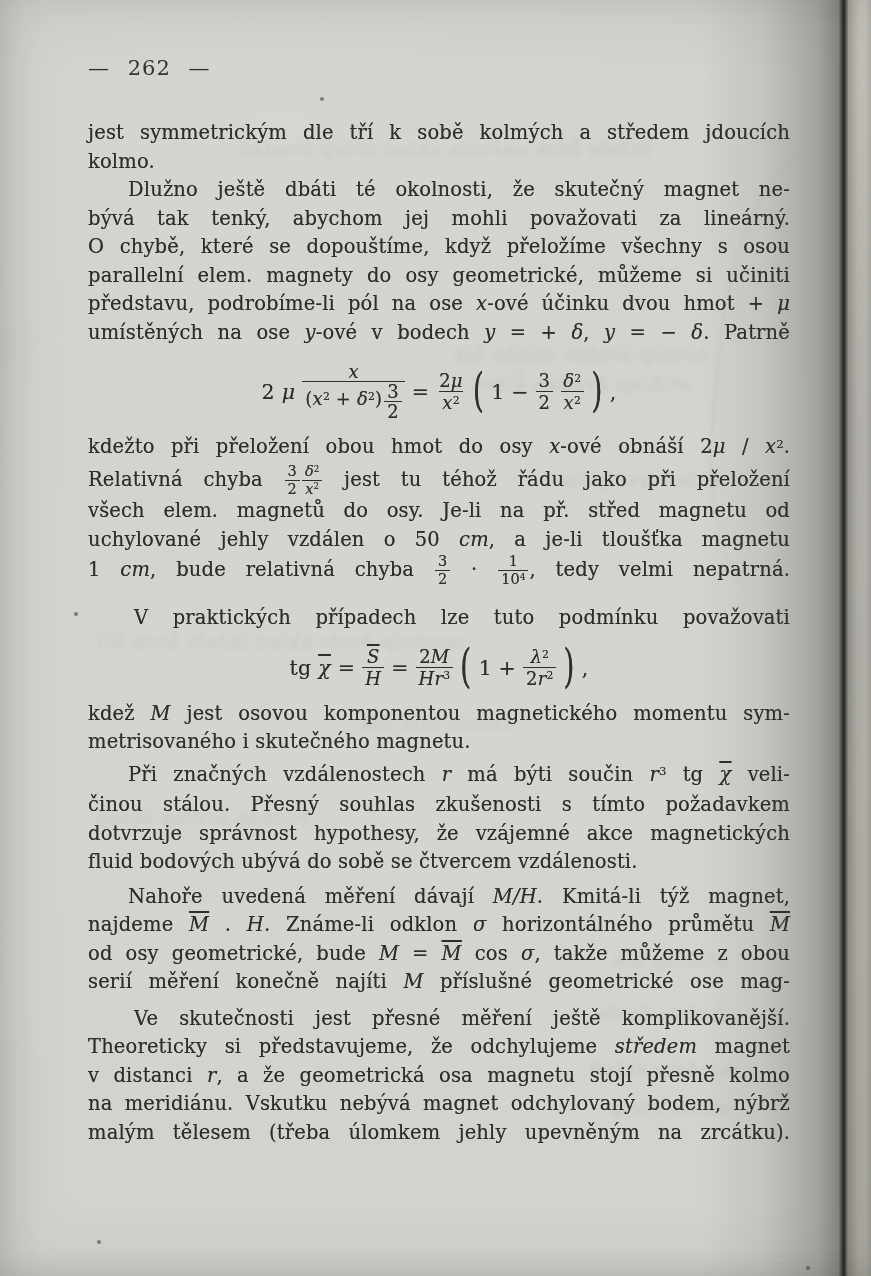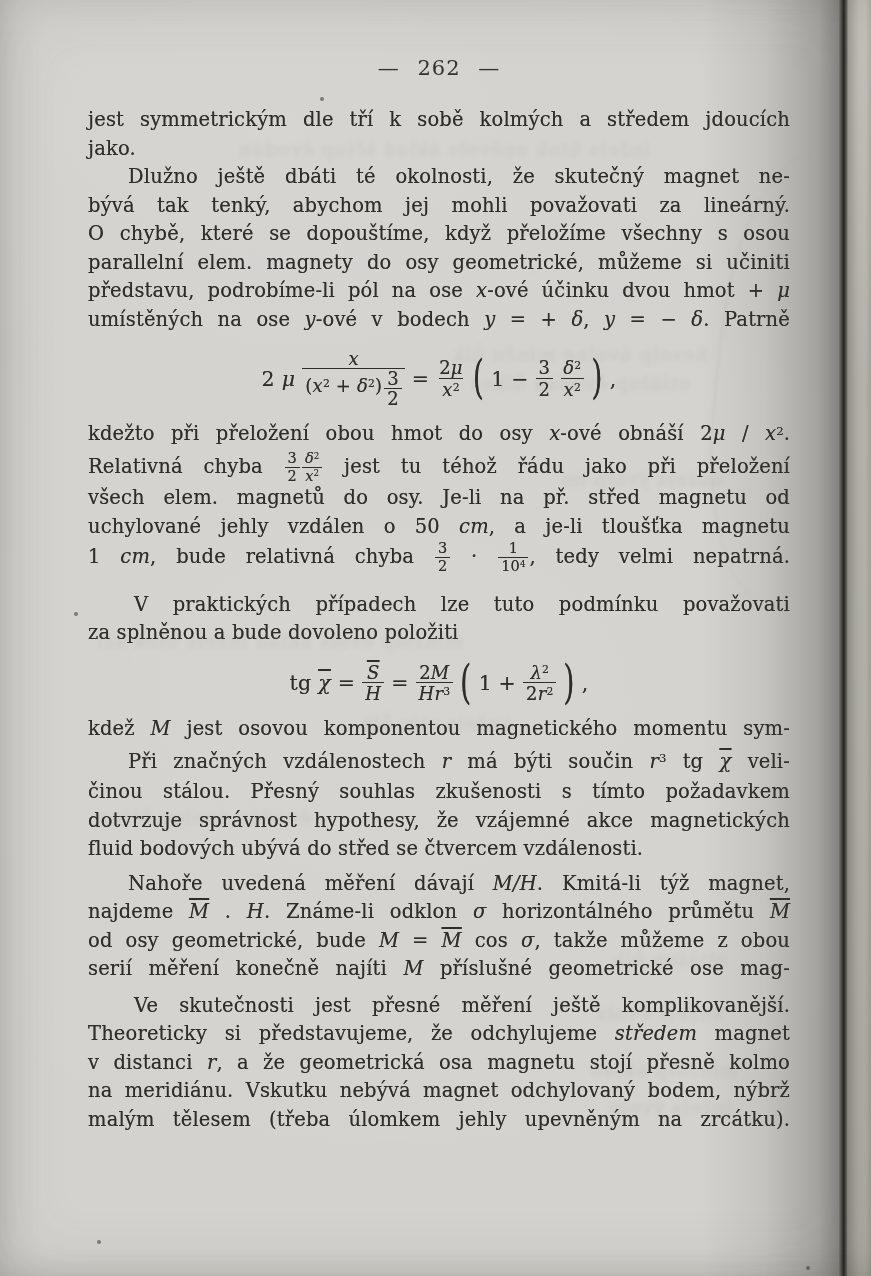--- a/index.html
+++ b/index.html
@@ -25,21 +25,21 @@
     background:linear-gradient(to right,#7d7c75,#3a3933 38%,#24231f 55%,#5f5e58 82%,#93918b);}
   .next-page{position:absolute;top:0;left:848px;width:23px;height:100%;
     background:linear-gradient(to bottom, #e7e6e2, #d6d5d1 30%, #cfcec9 70%, #c6c5c0),
                linear-gradient(to right,#b2b1ac,#dad9d5 45%,#e2e1dd 75%,#cfceca);
     background-blend-mode:multiply;}
   .crease{position:absolute;left:716px;top:150px;width:170px;height:460px;
     border-left:2px solid rgba(50,48,44,.06);border-radius:48%/42%;
     transform:rotate(6deg);filter:blur(1.6px);pointer-events:none;}
 
   .content{position:absolute;left:88px;top:56px;width:702px;}
-  .pagenum{text-align:center;font-size:21px;word-spacing:10px;letter-spacing:1px;margin-bottom:26px;color:#33322d;}
+  .pagenum{font-size:21px;word-spacing:10px;letter-spacing:1px;margin-bottom:39px;color:#33322d;}
 
   .line{
     font-size:19.5px;line-height:28.5px;white-space:nowrap;
     letter-spacing:.15px;
     text-shadow:0 0 .4px rgba(46,45,40,.6);
   }
   .just{text-align:justify;text-align-last:justify;}
   .it{font-style:italic;}
   .bar{text-decoration:overline;text-decoration-thickness:1.5px;}
   sup{font-size:.60em;vertical-align:baseline;position:relative;top:-.48em;letter-spacing:0;}
@@ -65,21 +65,21 @@
 </style>
 </head>
 <body>
 
 <div class="page">
   <div class="crease"></div>
   <div class="content">
     <div class="pagenum">— 262 —</div>
     <div>
         <div class="line just">jest symmetrickým dle tří k sobě kolmých a středem jdoucích</div>
-        <div class="line">jako.</div>
+        <div class="line">kolmo.</div>
         <div class="line just" style="text-indent: 40px;">Dlužno ještě dbáti té okolnosti, že skutečný magnet ne-</div>
         <div class="line just">bývá tak tenký, abychom jej mohli považovati za lineárný.</div>
         <div class="line just">O chybě, které se dopouštíme, když přeložíme všechny s osou</div>
         <div class="line just">parallelní elem. magnety do osy geometrické, můžeme si učiniti</div>
         <div class="line just">představu, podrobíme-li pól na ose <span class="it">x</span>-ové účinku dvou hmot + <span class="it">μ</span></div>
         <div class="line just">umístěných na ose <span class="it">y</span>-ové v bodech <span class="it">y</span> = + <span class="it">δ</span>, <span class="it">y</span> = − <span class="it">δ</span>.  Patrně</div>
         <div class="formula">2<span class="it">μ</span><span class="frac">
             <span class="n"><span class="it">x</span></span>
             <span class="d">(<span class="it">x</span><sup>2</sup> + <span class="it">δ</span><sup>2</sup>)<span class="frac sm">
                 <span class="n">3</span>
@@ -106,36 +106,36 @@
         <div class="line just">všech elem. magnetů do osy. Je-li na př. střed magnetu od</div>
         <div class="line just">uchylované jehly vzdálen o 50 <span class="it">cm</span>, a je-li tloušťka magnetu</div>
         <div class="line just">1 <span class="it">cm</span>, bude relativná chyba <span class="frac">
             <span class="n">3</span>
             <span class="d">2</span>
           </span> · <span class="frac">
             <span class="n">1</span>
             <span class="d">10<sup>4</sup></span>
           </span>, tedy velmi nepatrná.</div>
         <div class="line just" style="text-indent: 46px; margin-top: 16px;">V praktických případech lze tuto podmínku považovati</div>
-        <div class="line">za splněnou a bude dovoleno položiti</div>
         <div class="formula">tg <span class="it bar">χ</span>=<span class="frac">
             <span class="n"><span class="it bar">S</span></span>
             <span class="d"><span class="it">H</span></span>
           </span>=<span class="frac">
             <span class="n">2<span class="it">M</span></span>
             <span class="d"><span class="it">H</span><span class="it">r</span><sup>3</sup></span>
           </span><span class="big">(</span>1 + <span class="frac">
             <span class="n"><span class="it">λ</span><sup>2</sup></span>
             <span class="d">2<span class="it">r</span><sup>2</sup></span>
           </span><span class="big">)</span>,</div>
         <div class="line just">kdež <span class="it">M</span> jest osovou komponentou magnetického momentu sym-</div>
+        <div class="line">metrisovaného i skutečného magnetu.</div>
         <div class="line just" style="text-indent: 40px; margin-top: 4px;">Při značných vzdálenostech <span class="it">r</span> má býti součin <span class="it">r</span><sup>3</sup> tg <span class="it bar">χ</span> veli-</div>
         <div class="line just">činou stálou. Přesný souhlas zkušenosti s tímto požadavkem</div>
         <div class="line just">dotvrzuje správnost hypothesy, že vzájemné akce magnetických</div>
-        <div class="line">fluid bodových ubývá do střed se čtvercem vzdálenosti.</div>
+        <div class="line">fluid bodových ubývá do sobě se čtvercem vzdálenosti.</div>
         <div class="line just" style="text-indent: 40px; margin-top: 6px;">Nahoře uvedená měření dávají <span class="it">M/H</span>. Kmitá-li týž magnet,</div>
         <div class="line just">najdeme <span class="it bar">M</span> . <span class="it">H</span>. Známe-li odklon <span class="it">σ</span> horizontálného průmětu <span class="it bar">M</span></div>
         <div class="line just">od osy geometrické, bude <span class="it">M</span> = <span class="it bar">M</span> cos <span class="it">σ</span>, takže můžeme z obou</div>
         <div class="line just">serií měření konečně najíti <span class="it">M</span> příslušné geometrické ose mag-</div>
         <div class="line just" style="text-indent: 46px; margin-top: 8px;">Ve skutečnosti jest přesné měření ještě komplikovanější.</div>
         <div class="line just">Theoreticky si představujeme, že odchylujeme <span class="it">středem</span> magnet</div>
         <div class="line just">v distanci <span class="it">r</span>, a že geometrická osa magnetu stojí přesně kolmo</div>
         <div class="line just">na meridiánu. Vskutku nebývá magnet odchylovaný bodem, nýbrž</div>
         <div class="line just">malým tělesem (třeba úlomkem jehly upevněným na zrcátku).</div>
       </div>

